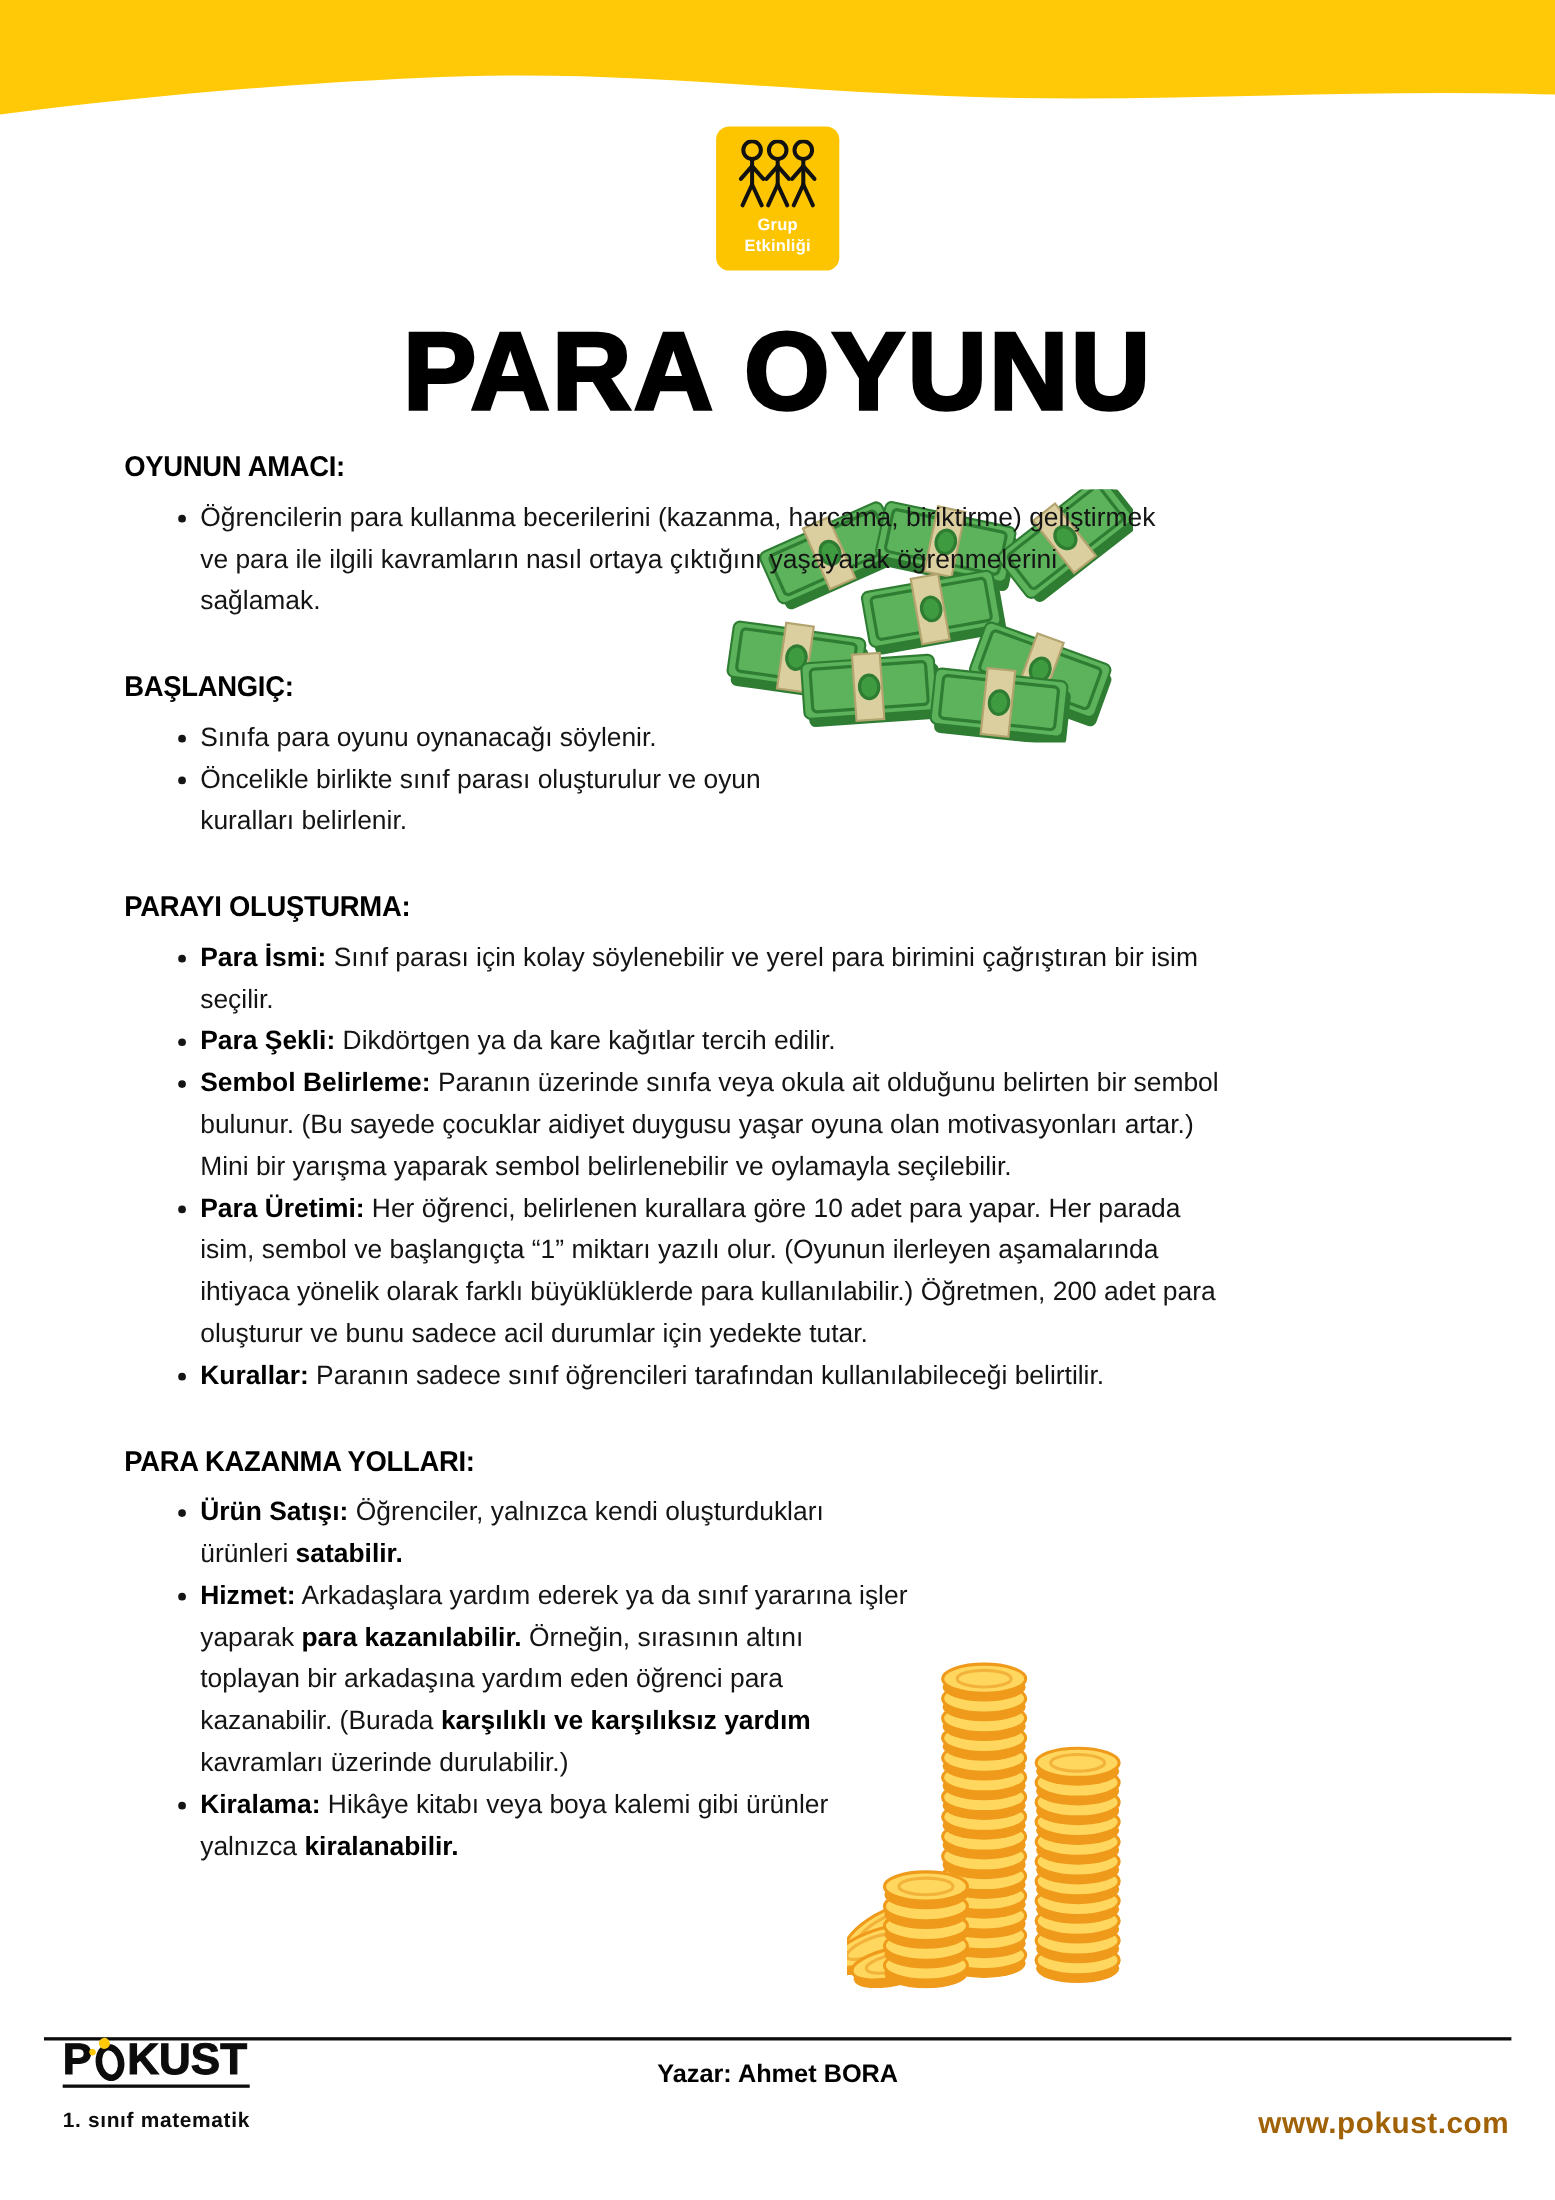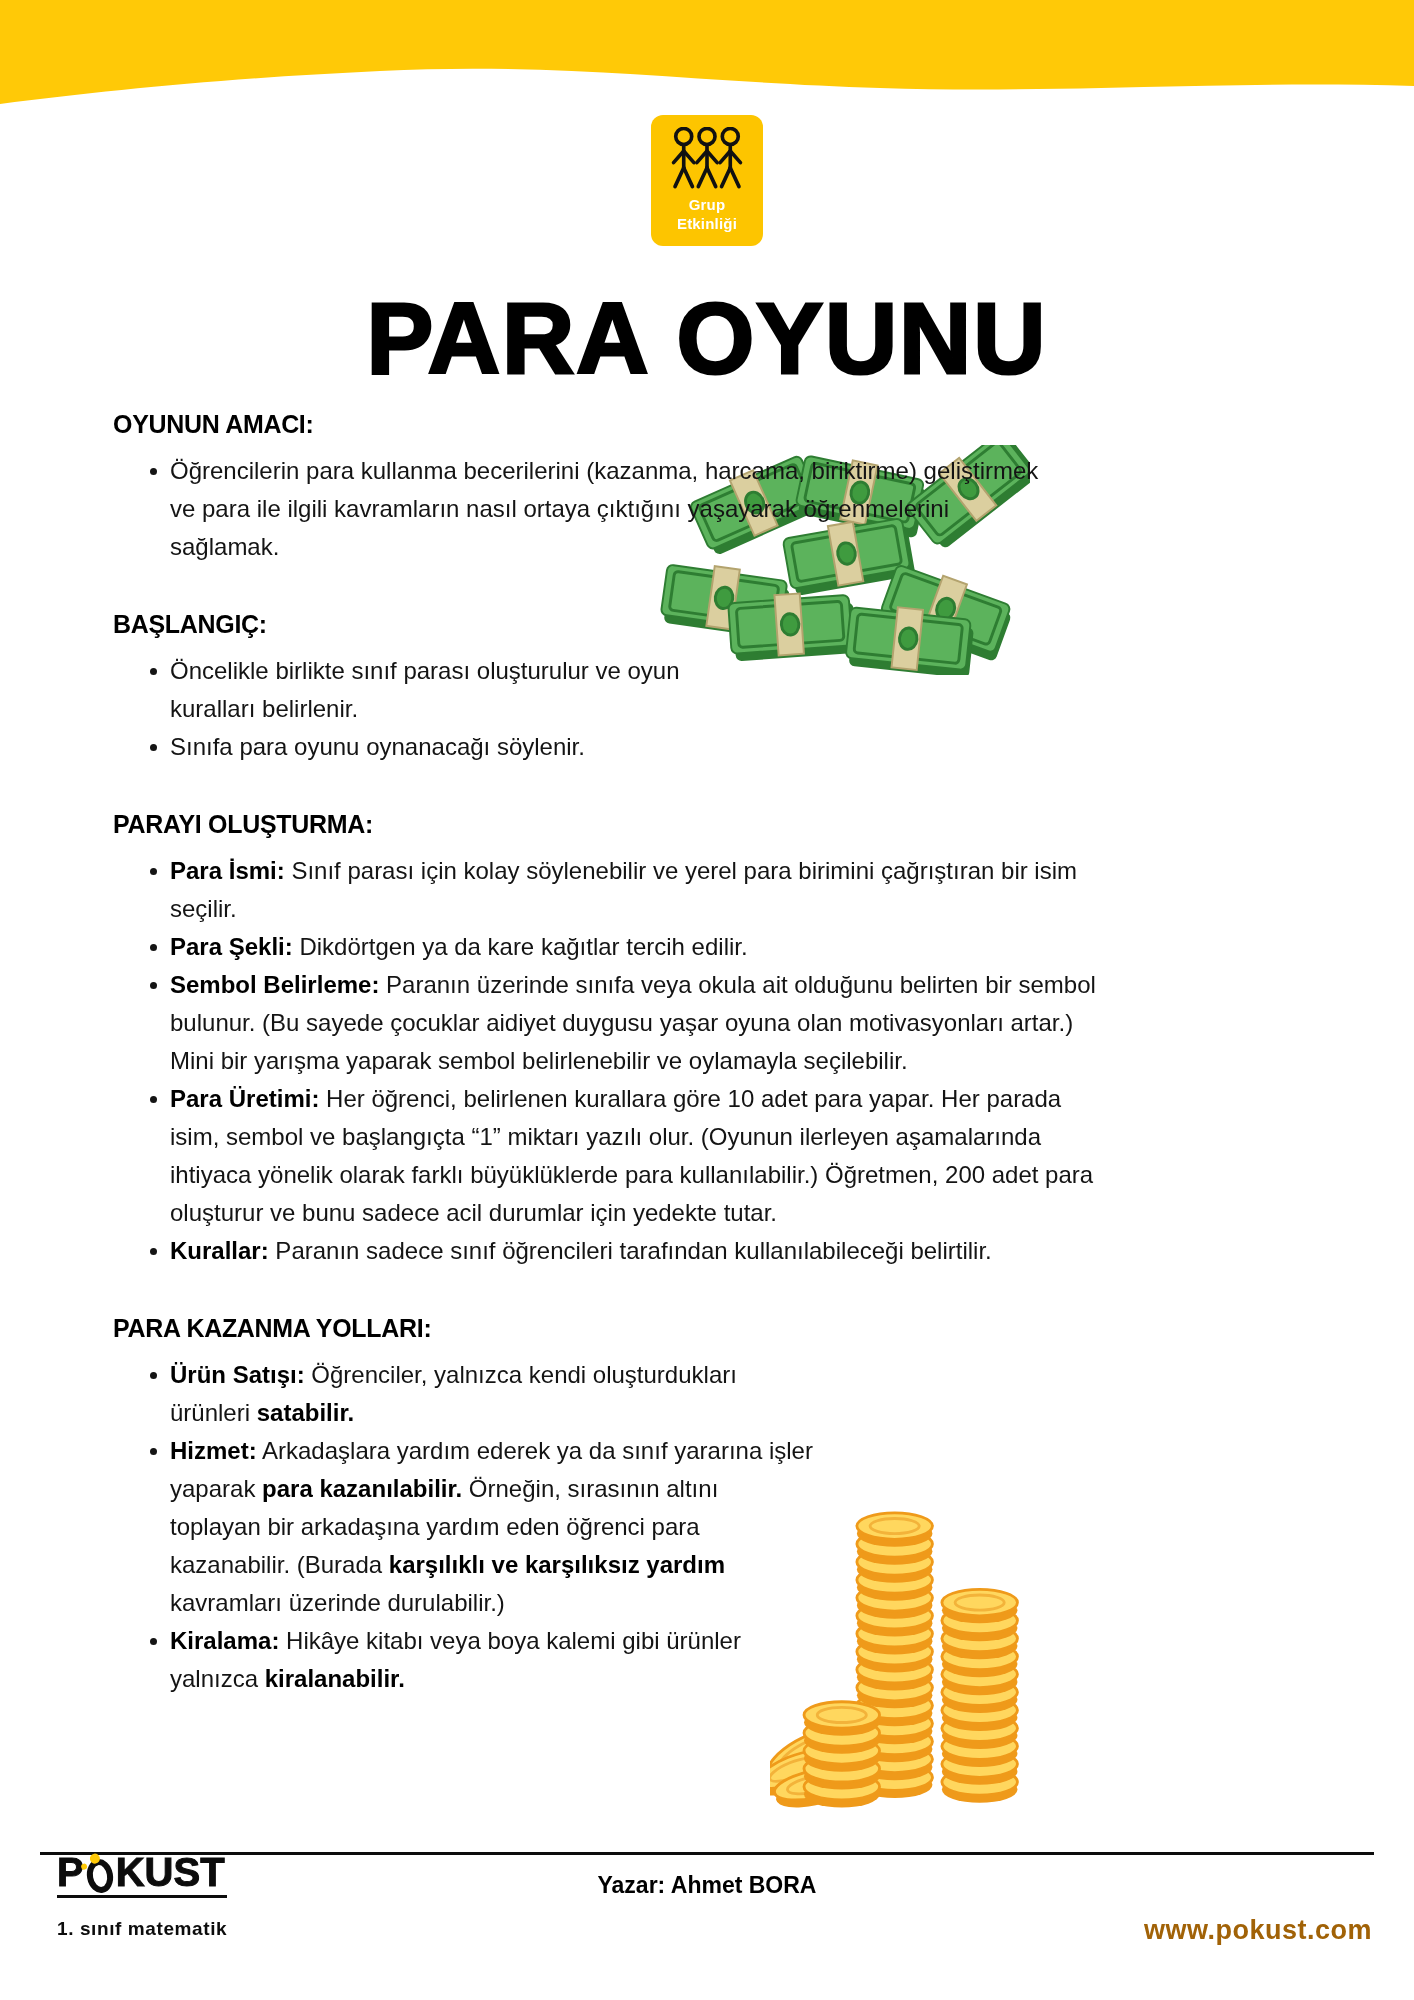--- a/index.html
+++ b/index.html
@@ -23,21 +23,21 @@
     font-size:100px; line-height:104px; font-weight:900; color:#000;
     letter-spacing:2px;margin-top:24px; -webkit-text-stroke:3px #000;
   }
   
   .content{position:absolute; top:410px; left:113px; width:1200px;}
   h2.sec{
     font-size:26px; line-height:28px; font-weight:800; color:#000;
     margin:44px 0 14px 0; letter-spacing:-0.3px; transform:scaleX(.96); transform-origin:left;
   }
   h2.sec.first{margin-top:0;}
-  ul.blist{list-style:none; margin:0; padding:0; font-size:24px; line-height:38px;}
+  ul.blist{list-style:none; margin:12px; padding:0; font-size:24px; line-height:38px;}
   ul.blist li{position:relative; padding-left:57px;}
   ul.blist .dot{
     position:absolute; left:37px; top:16px; width:7px; height:7px;
     border-radius:50%; background:#141414;
   }
   ul.blist strong{font-weight:800; color:#000;}
   .w-amac li{max-width:880px;}
   .w-bas li{max-width:545px;}
   .w-olus li{max-width:940px;}
   .w-kaz li{max-width:645px;}
@@ -197,25 +197,25 @@
       <li>
         <span class="dot"></span>
         <span>Öğrencilerin para kullanma becerilerini (kazanma, harcama, biriktirme) geliştirmek ve para ile ilgili kavramların nasıl ortaya çıktığını yaşayarak öğrenmelerini sağlamak.</span>
       </li>
     </ul>
 
     <h2 class="sec">BAŞLANGIÇ:</h2>
     <ul class="blist w-bas">
       <li>
         <span class="dot"></span>
+        <span>Sınıfa para oyunu oynanacağı söylenir.</span>
+      </li>
+      <li>
+        <span class="dot"></span>
         <span>Öncelikle birlikte sınıf parası oluşturulur ve oyun kuralları belirlenir.</span>
-      </li>
-      <li>
-        <span class="dot"></span>
-        <span>Sınıfa para oyunu oynanacağı söylenir.</span>
       </li>
     </ul>
 
     <h2 class="sec">PARAYI OLUŞTURMA:</h2>
     <ul class="blist w-olus">
       <li>
         <span class="dot"></span>
         <strong>Para İsmi:</strong><span> Sınıf parası için kolay söylenebilir ve yerel para birimini çağrıştıran bir isim seçilir.</span>
       </li>
       <li>

